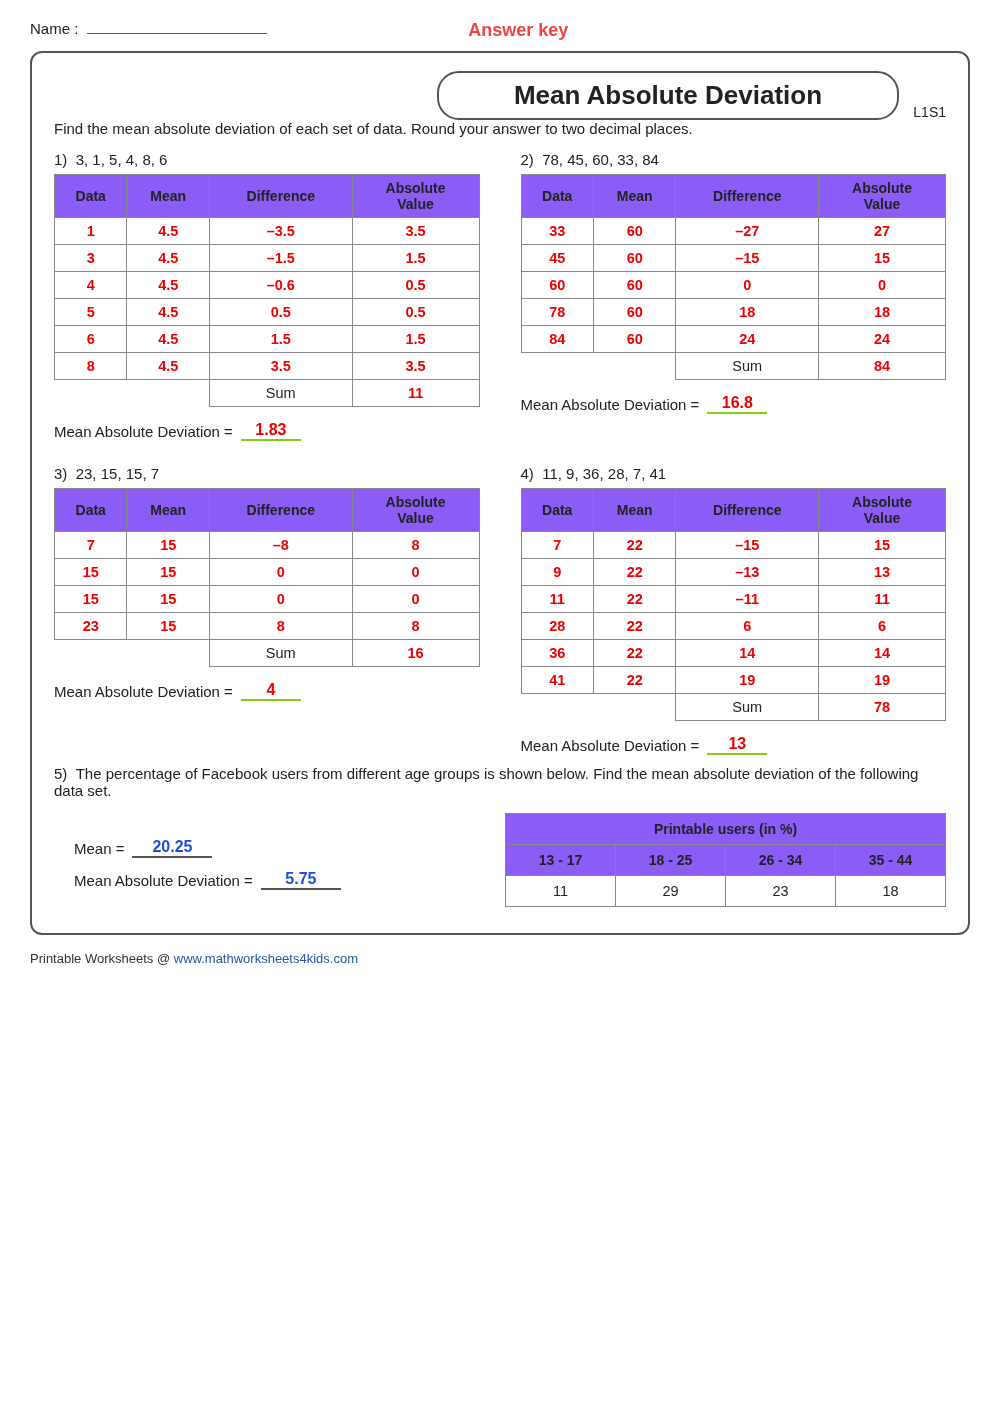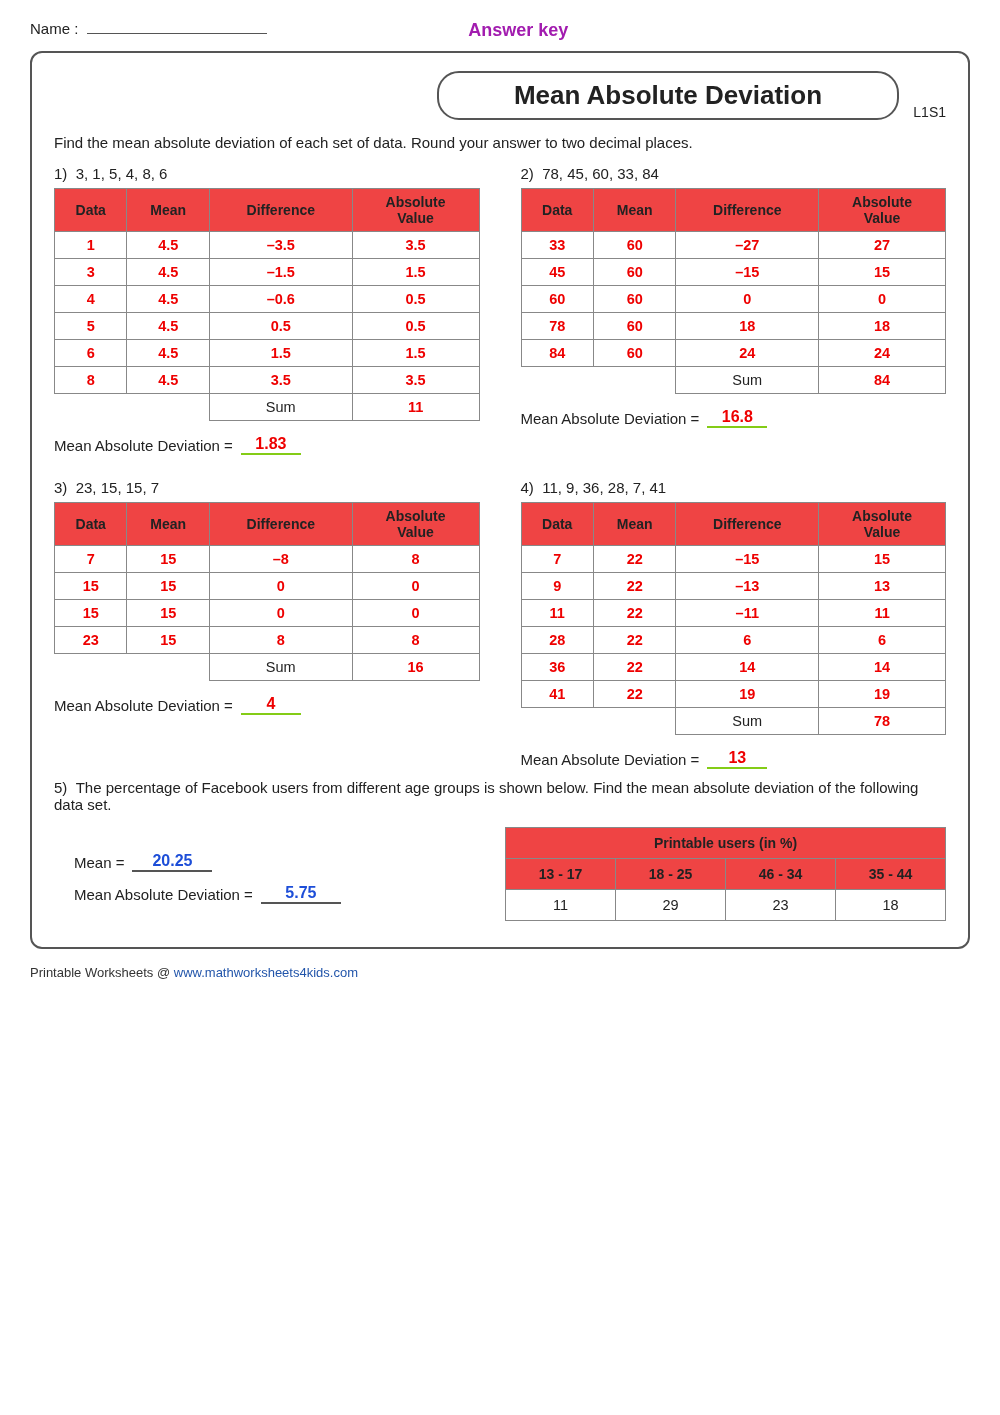--- a/index.html
+++ b/index.html
@@ -12,37 +12,37 @@
       font-size: 15px;
       color: #222;
     }
     .header-row {
       display: flex;
       justify-content: flex-start;
       align-items: flex-start;
       margin-bottom: 10px;
     }
     .answer-key {
-      color: #a21caf;
+      color: #ef4444;
       font-weight: bold;
       font-size: 18px;
       text-align: center;
       flex: 1;
     }
     .main-box {
       border: 2px solid #555;
       border-radius: 12px;
       padding: 18px 22px 18px 22px;
       margin-bottom: 16px;
     }
     .title-row {
       display: flex;
       align-items: center;
       justify-content: space-between;
-      margin-bottom: 14px;
+      margin-bottom: 0;
     }
     .title-box {
       border: 2.5px solid #555;
       border-radius: 22px;
       padding: 7px 38px;
       font-size: 26px;
       font-weight: bold;
       text-align: center;
       flex: 1;
     }
@@ -76,21 +76,21 @@
       font-size: 14.5px;
       margin-bottom: 8px;
     }
     th, td {
       border: 1.5px solid #888;
       text-align: center;
       padding: 5px 4px;
     }
     th {
       font-weight: bold;
-      background: #ef4444;
+      background: #8b5cf6;
       font-size: 14px;
     }
     .red { color: #e00; font-weight: bold; }
     .mad-row {
       display: flex;
       align-items: center;
       margin-top: 6px;
       font-size: 15px;
     }
     .mad-value {
@@ -420,21 +420,21 @@
       </div>
       <div>
         <table class="facebook-table">
           <tbody>
               <tr>
             <th class="facebook-header" colspan="4">Printable users (in %)</th>
           </tr>
           <tr>
             <th>13 - 17</th>
             <th>18 - 25</th>
-            <th>46 - 34</th>
+            <th>26 - 34</th>
             <th>35 - 44</th>
           </tr>
           <tr>
             <td>11</td>
             <td>29</td>
             <td>23</td>
             <td>18</td>
           </tr>
         </tbody>
           </table>

